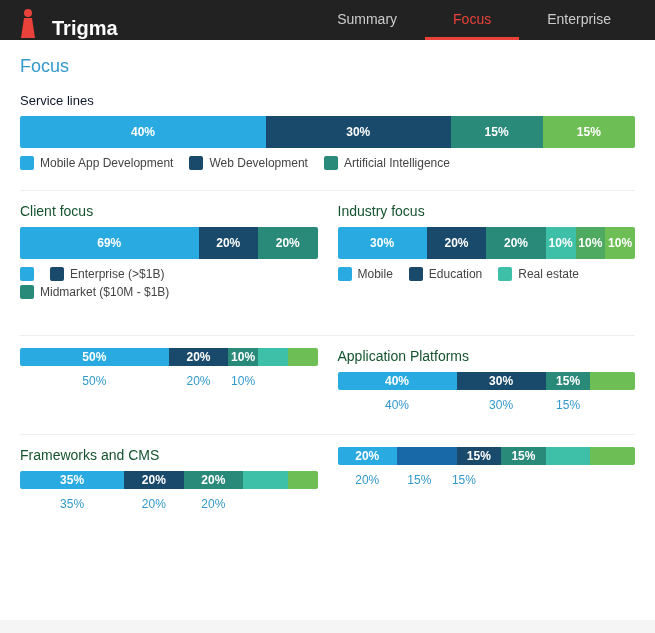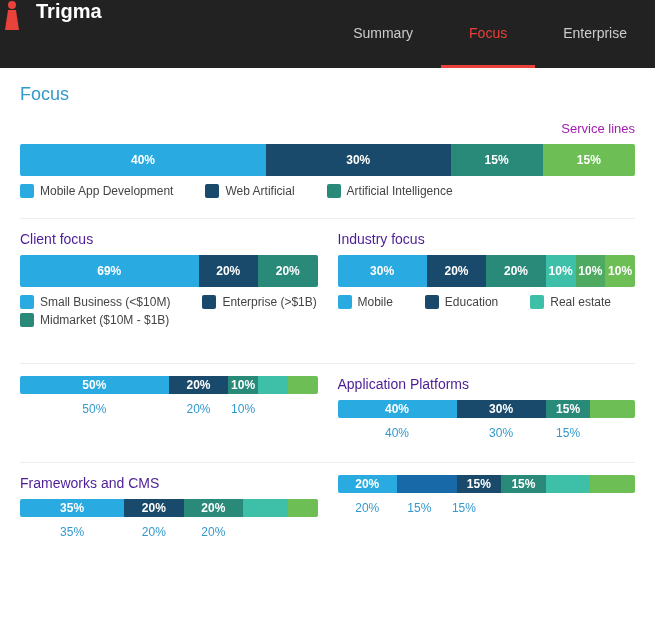--- a/index.html
+++ b/index.html
@@ -1,23 +1,23 @@
 <!DOCTYPE html>
 <html><head>
   <meta charset="utf-8">
   <style>
     * { box-sizing: border-box; margin: 0; padding: 0; }
     body { font-family: Arial, sans-serif; font-size: 13px; background: #f5f5f5; width: 655px; }
 
     .header {
       display: flex;
-      align-items: flex-start;
+      align-items: flex-end;
       background: #222;
-      height: 68px;
-      padding: 0 0;
+      height: 40px;
+      padding: 0 16px;
     }
     .header-logo {
       width: 24px;
       height: 32px;
       margin-right: 12px;
     }
     .header-title {
       color: white;
       font-size: 20px;
       font-weight: bold;
@@ -49,24 +49,23 @@
       min-height: 580px;
     }
 
     .page-title {
       color: #3399cc;
       font-size: 18px;
       margin-bottom: 16px;
     }
 
     .section-label {
-      color: #a21caf;
+      color: #0f172a;
       font-size: 13px;
       margin-bottom: 8px;
-      text-align: right;
     }
 
     .stacked-bar {
       display: flex;
       height: 32px;
       border-radius: 2px;
       overflow: hidden;
       margin-bottom: 8px;
     }
 
@@ -75,21 +74,21 @@
       align-items: center;
       justify-content: center;
       color: white;
       font-size: 12px;
       font-weight: bold;
     }
 
     .legend {
       display: flex;
       flex-wrap: wrap;
-      gap: 4px 32px;
+      gap: 4px 16px;
       margin-bottom: 20px;
     }
     .legend-item {
       display: flex;
       align-items: center;
       gap: 6px;
       font-size: 12px;
       color: #444;
     }
     .legend-color {
@@ -101,21 +100,21 @@
     .two-col {
       display: flex;
       gap: 20px;
       margin-bottom: 16px;
     }
     .col-half {
       flex: 1;
     }
 
     .section-title {
-      color: #4c1d95;
+      color: #14532d;
       font-size: 14px;
       margin-bottom: 8px;
     }
 
     .bar-thin {
       height: 18px;
     }
 
     .bar-label-row {
       display: flex;
@@ -165,21 +164,21 @@
         <div class="bar-segment" style="width: 15%; background-color: rgb(42, 138, 122);">15%</div>
         <div class="bar-segment" style="width: 15%; background-color: rgb(109, 191, 85);">15%</div>
       </div>
     <div class="legend" id="service-lines-legend">
         <div class="legend-item">
           <div class="legend-color" style="background-color: rgb(41, 170, 225);"></div>
           <span>Mobile App Development</span>
         </div>
         <div class="legend-item">
           <div class="legend-color" style="background-color: rgb(26, 74, 107);"></div>
-          <span>Web Artificial</span>
+          <span>Web Development</span>
         </div>
         <div class="legend-item">
           <div class="legend-color" style="background-color: rgb(42, 138, 122);"></div>
           <span>Artificial Intelligence</span>
         </div>
       </div>
   </div>
 
   <hr class="divider">
 
@@ -187,21 +186,20 @@
     <div class="col-half">
       <div class="section-title">Client focus</div>
       <div class="stacked-bar" id="client-focus-bar">
           <div class="bar-segment" style="width: 60%; background-color: rgb(41, 170, 225);">69%</div>
           <div class="bar-segment" style="width: 20%; background-color: rgb(26, 74, 107);">20%</div>
           <div class="bar-segment" style="width: 20%; background-color: rgb(42, 138, 122);">20%</div>
         </div>
       <div class="legend" id="client-focus-legend">
           <div class="legend-item">
             <div class="legend-color" style="background-color: rgb(41, 170, 225);"></div>
-            <span>Small Business (&lt;$10M)</span>
           </div>
           <div class="legend-item">
             <div class="legend-color" style="background-color: rgb(26, 74, 107);"></div>
             <span>Enterprise (&gt;$1B)</span>
           </div>
           <div class="legend-item">
             <div class="legend-color" style="background-color: rgb(42, 138, 122);"></div>
             <span>Midmarket ($10M - $1B)</span>
           </div>
         </div>

